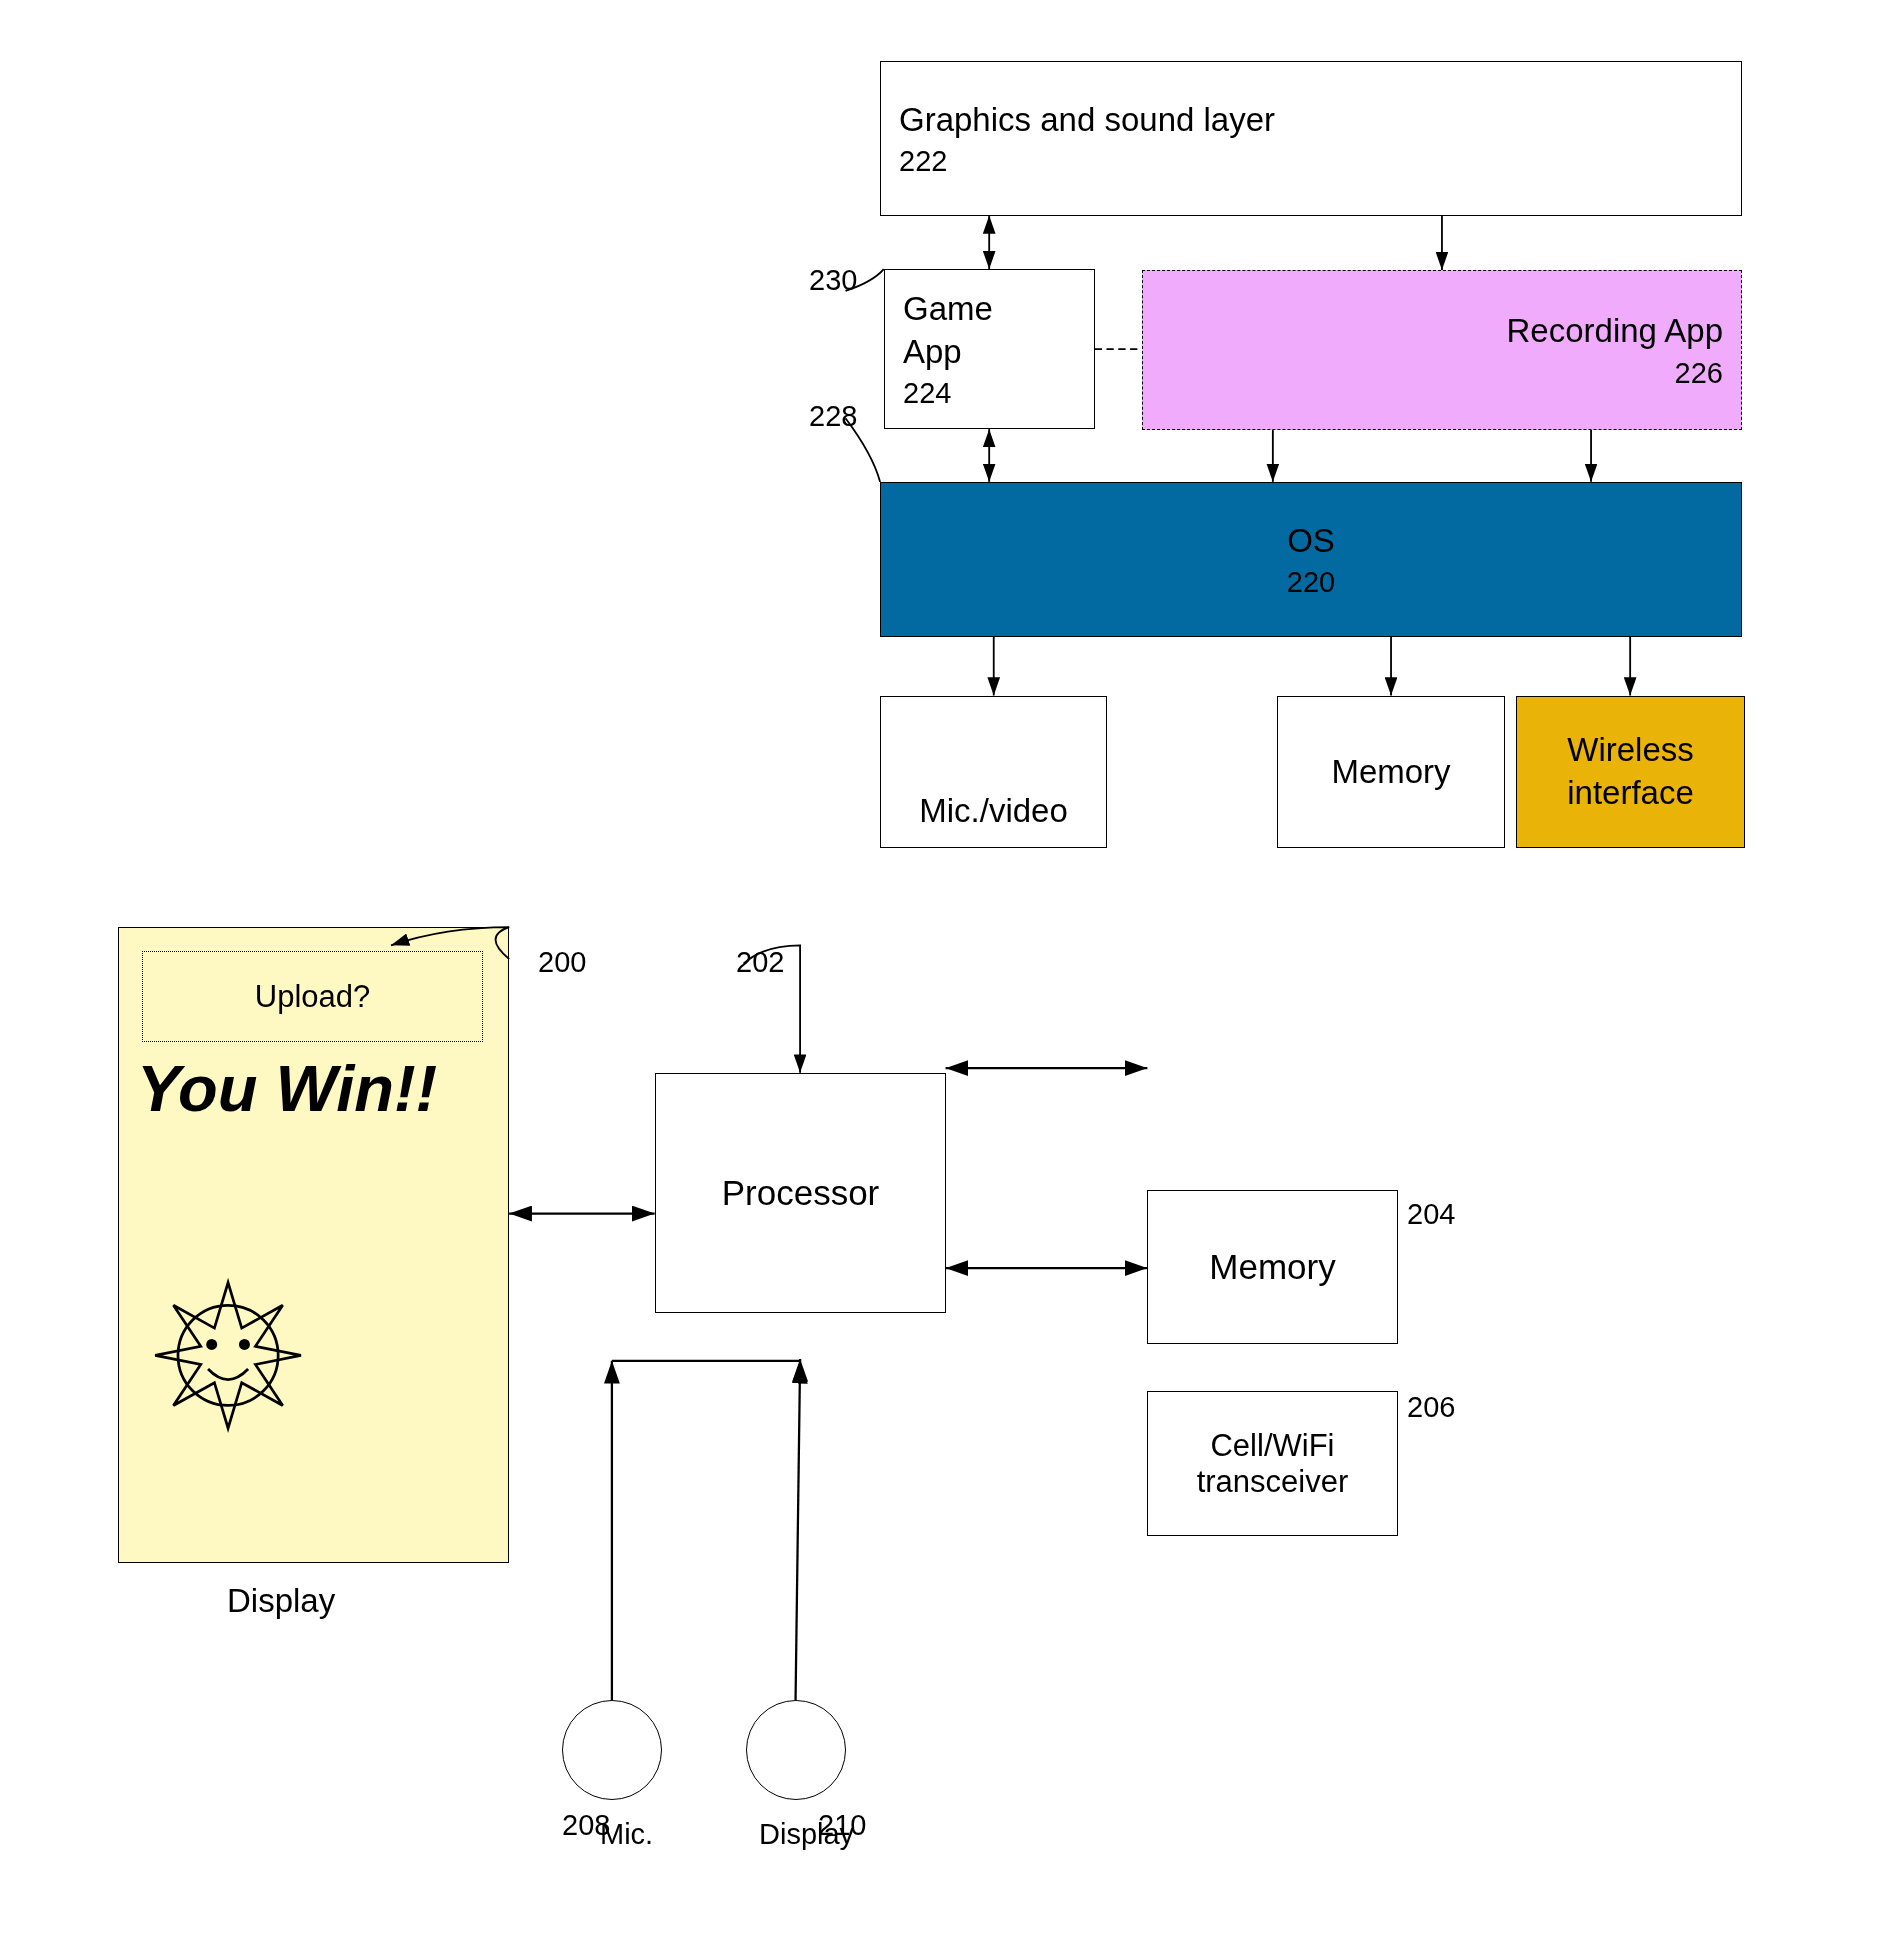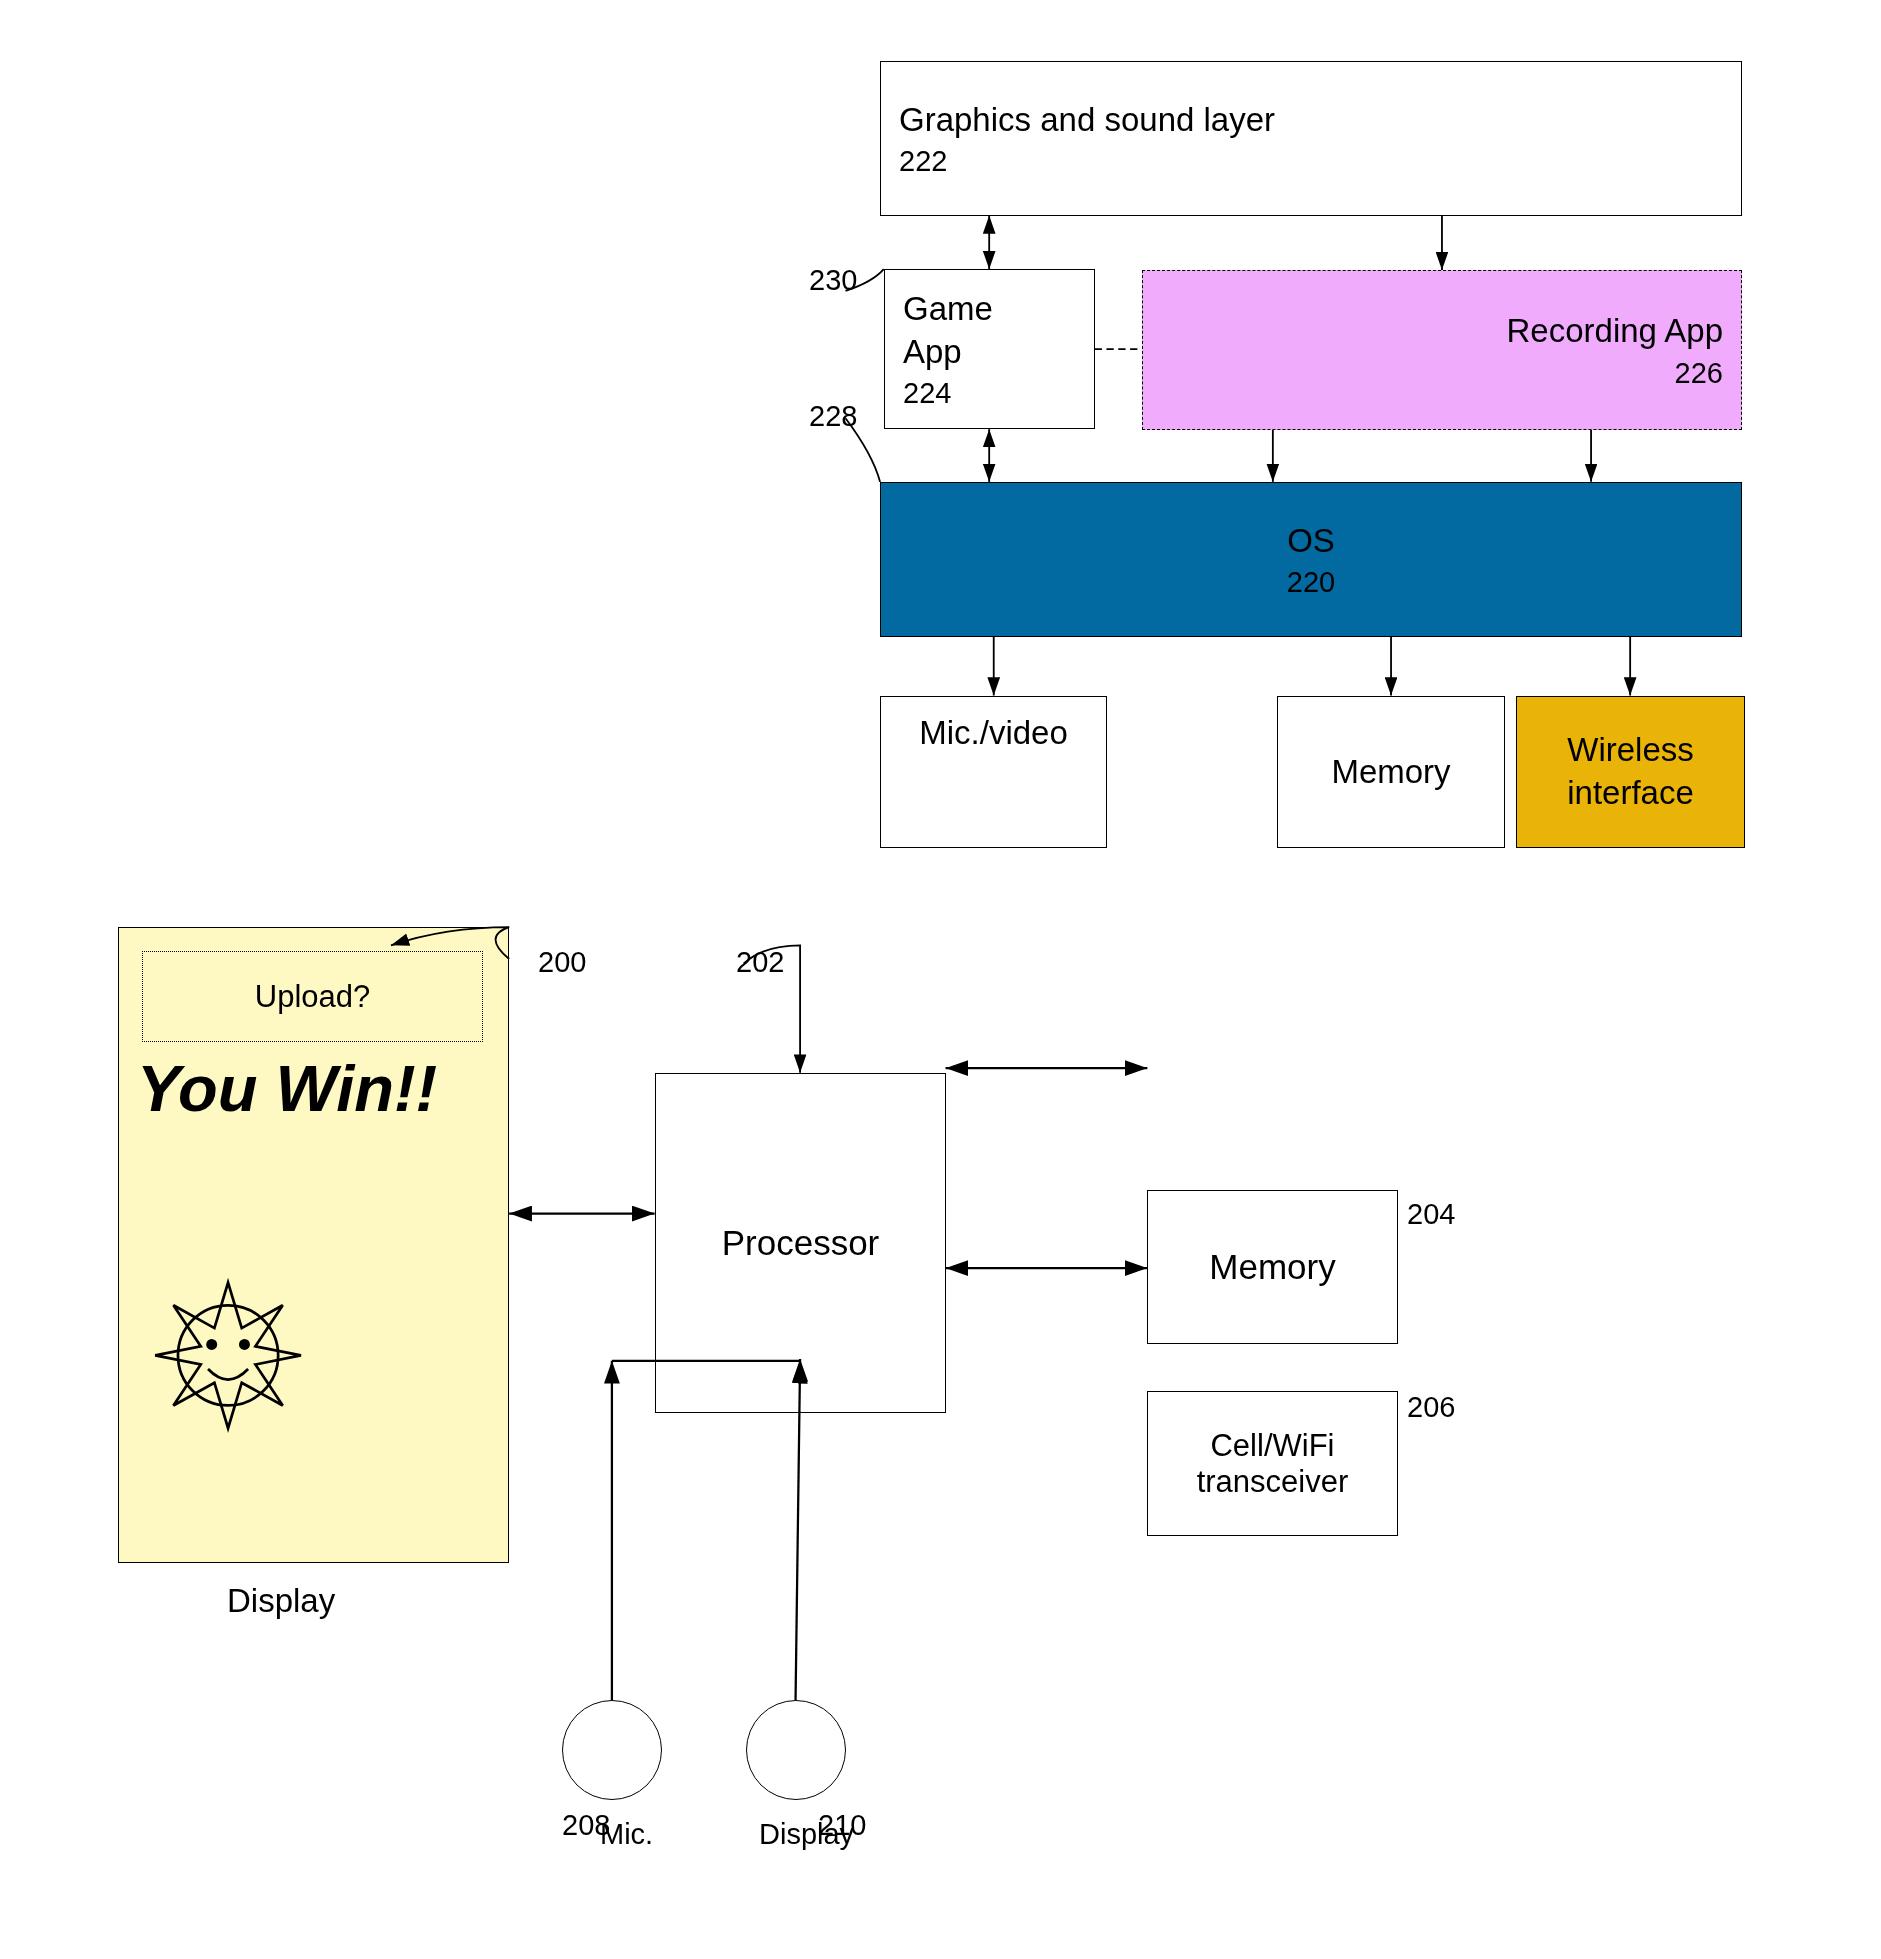--- a/index.html
+++ b/index.html
@@ -76,21 +76,21 @@
 
     
     .box-mic {
       position: absolute;
       left: 880px; top: 696px;
       width: 227px; height: 152px;
       border: 1.8px solid #000;
       background: #fff;
       display: flex;
       flex-direction: column;
-      justify-content: flex-start;
+      justify-content: flex-end;
       align-items: center;
       padding: 14.5px;
     }
 
     
     .box-memory-top {
       position: absolute;
       left: 1277px; top: 696px;
       width: 228px; height: 152px;
       border: 1.8px solid #000;
@@ -145,21 +145,21 @@
       position: absolute;
       left: 227px; top: 1582px;
       font-size: 33px;
       color: #000;
     }
 
     
     .box-processor {
       position: absolute;
       left: 655px; top: 1073px;
-      width: 291px; height: 340px;
+      width: 291px; height: 240px;
       border: 1.8px solid #000;
       background: #fff;
       display: flex;
       align-items: center;
       justify-content: center;
     }
 
     
     .box-memory-bot {
       position: absolute;

